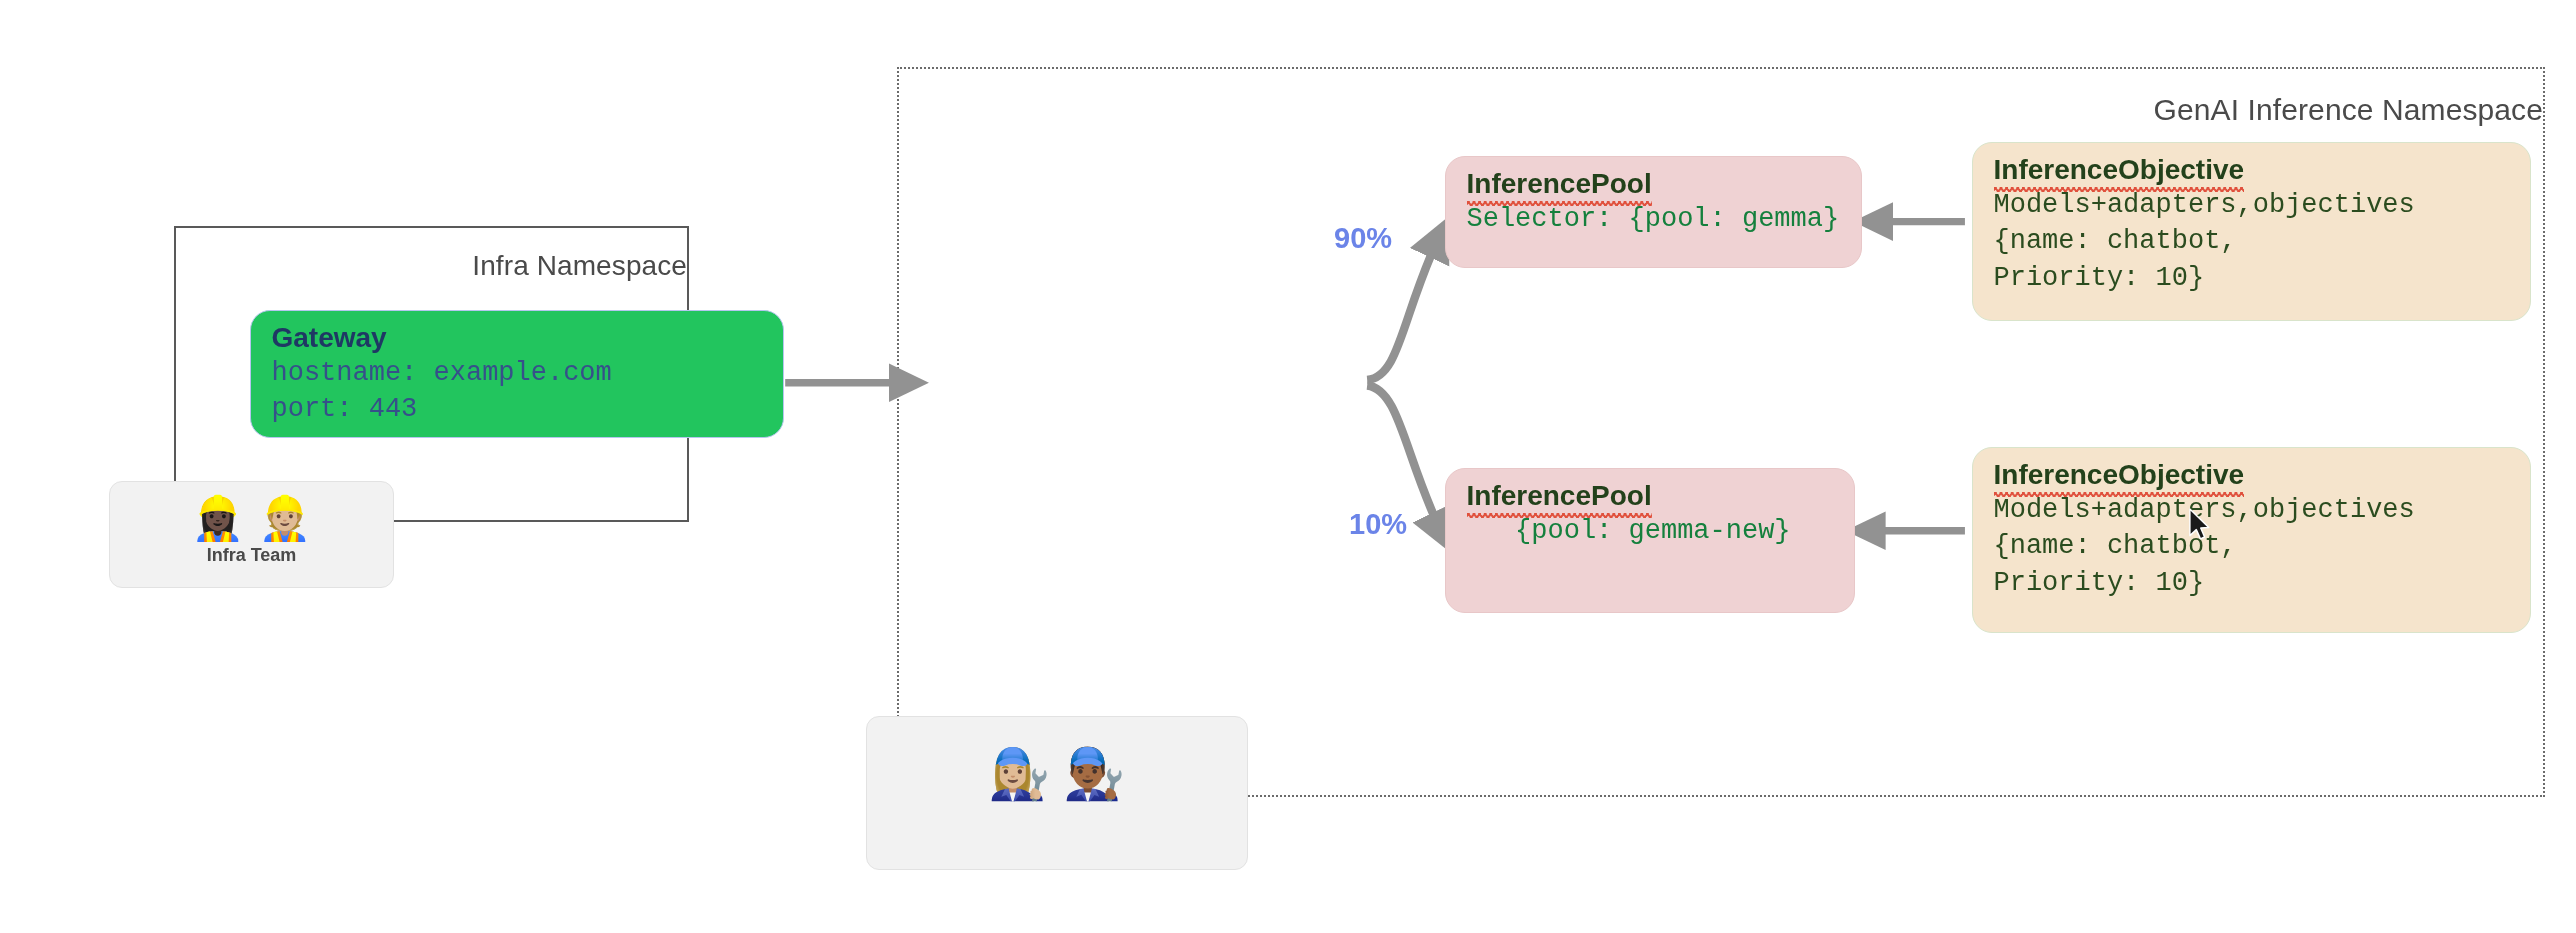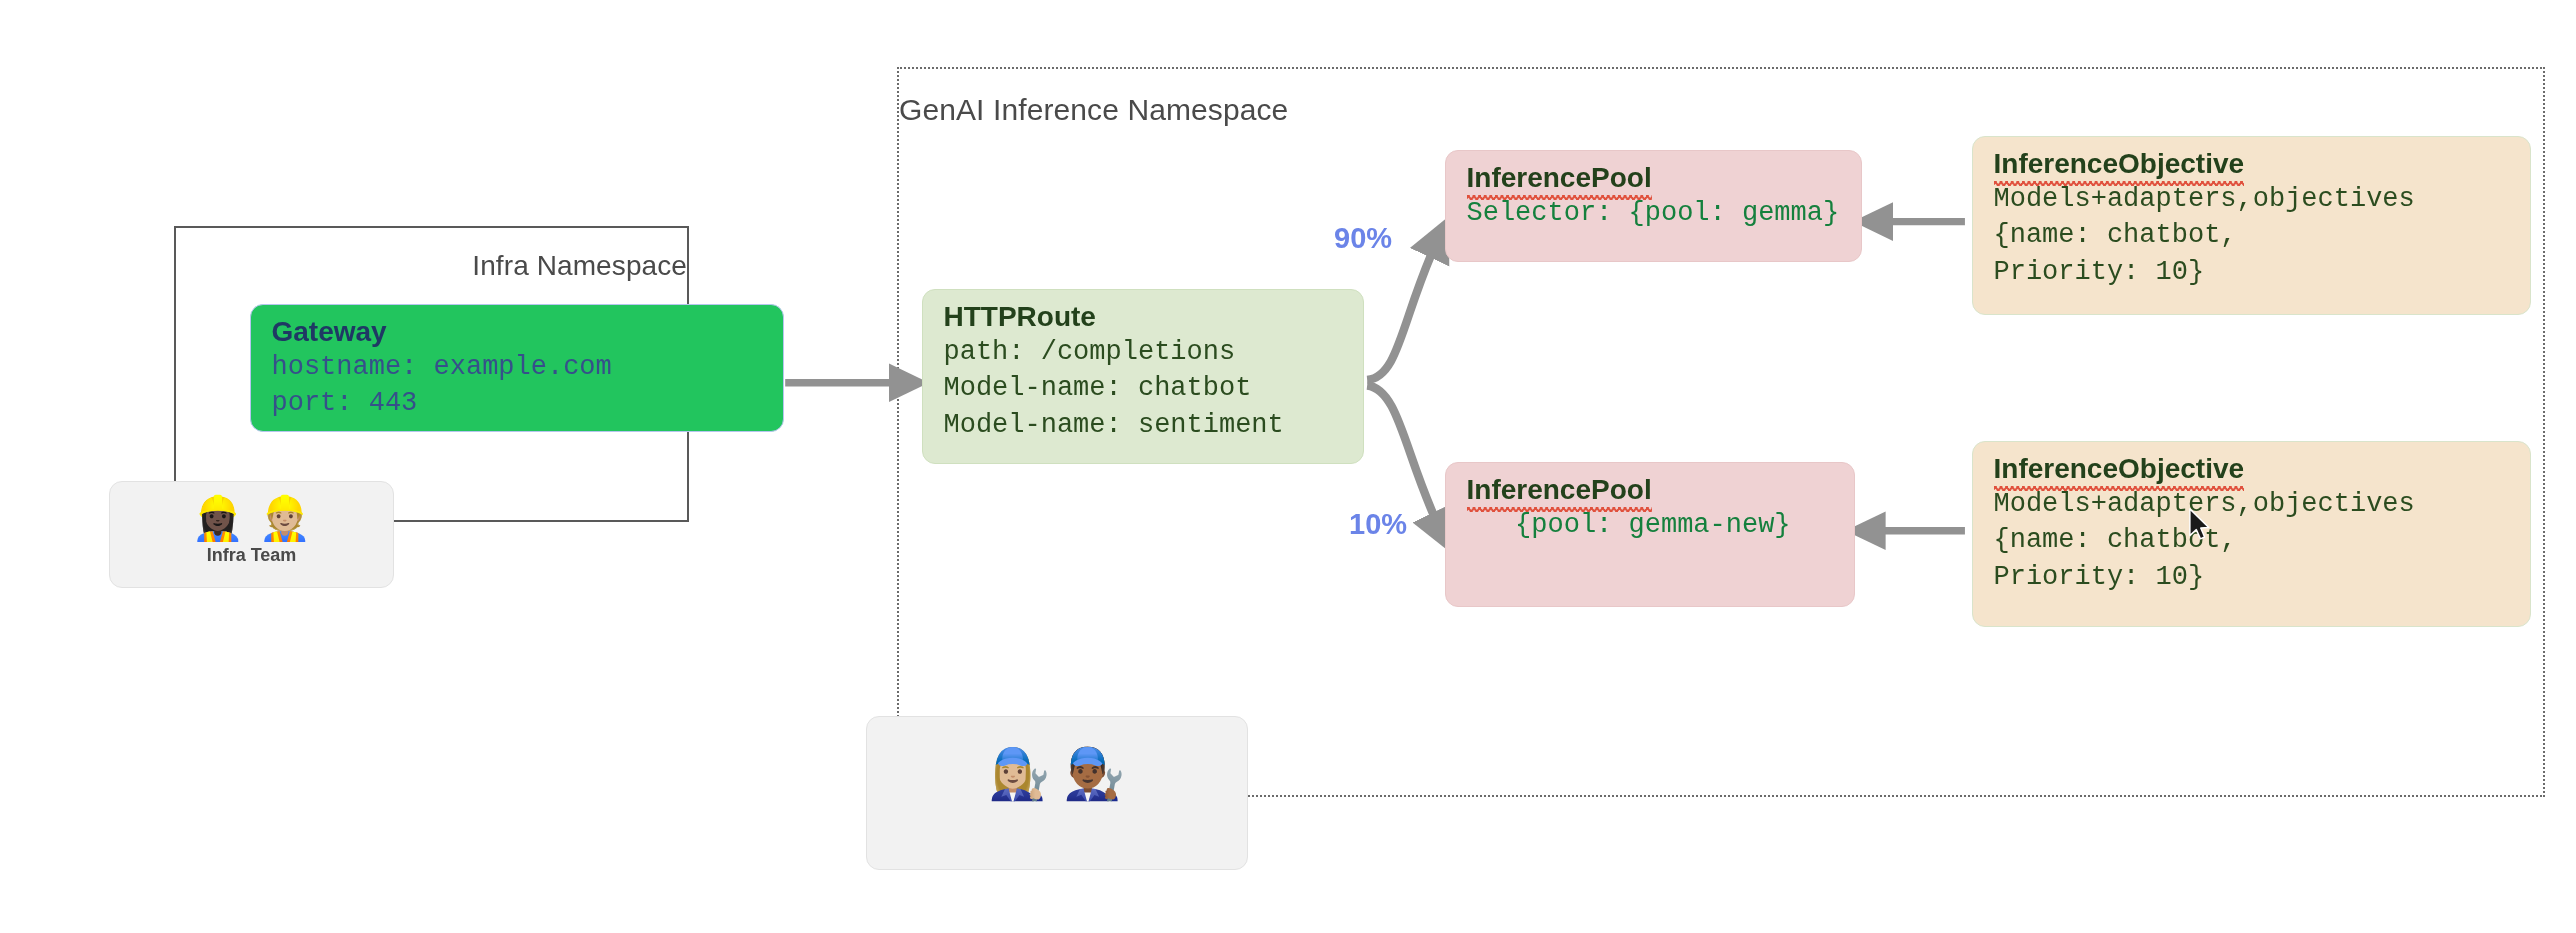--- a/index.html
+++ b/index.html
@@ -49,33 +49,34 @@
     border: 2.8px dotted #6b6b6b;
     box-sizing: border-box;
     background: transparent;
     z-index: 2;
   }
   #genai-namespace-title {
     position: absolute;
     left: 0;
     top: 24px;
     width: 100%;
-    text-align: left;
+    text-align: right;
     font-size: 30px;
     color: #4a4a4a;
     font-weight: 400;
     letter-spacing: 0.1px;
   }
 
   
   .resource {
     box-sizing: border-box;
-    border-radius: 13px;
+    border-radius: 20px;
     padding: 11.2px 18.6px 13px 20.5px;
     z-index: 6;
+    margin-top: 6px;
   }
   .resource .rtitle {
     font-family: "Liberation Sans", sans-serif;
     font-weight: bold;
     font-size: 28px;
     line-height: 1.17;
     white-space: nowrap;
     display: inline-block;
     position: relative;
   }
@@ -259,26 +260,20 @@
 
     <line x1="2110" y1="570" x2="2004" y2="570" stroke="#929292" stroke-width="8" marker-end="url(#arrowhead-l)"></line>
   </svg>
 
   <div class="abs resource" id="gateway-box">
     <div class="rtitle">Gateway</div>
     <div class="rline">hostname: example.com</div>
     <div class="rline">port: 443</div>
   </div>
 
-  <div class="abs resource" id="httproute-box">
-    <div class="rtitle">HTTPRoute</div>
-    <div class="rline">path: /completions</div>
-    <div class="rline">Model-name: chatbot</div>
-    <div class="rline">Model-name: sentiment</div>
-  </div>
 
   <div class="abs resource pool-box" id="pool-top">
     <div class="rtitle squiggle">InferencePool</div>
     <div class="rline">Selector: {pool: gemma}</div>
   </div>
 
   <div class="abs resource pool-box" id="pool-bottom">
     <div class="rtitle squiggle">InferencePool</div>
     <div class="rline">   {pool: gemma-new}</div>
   </div>

